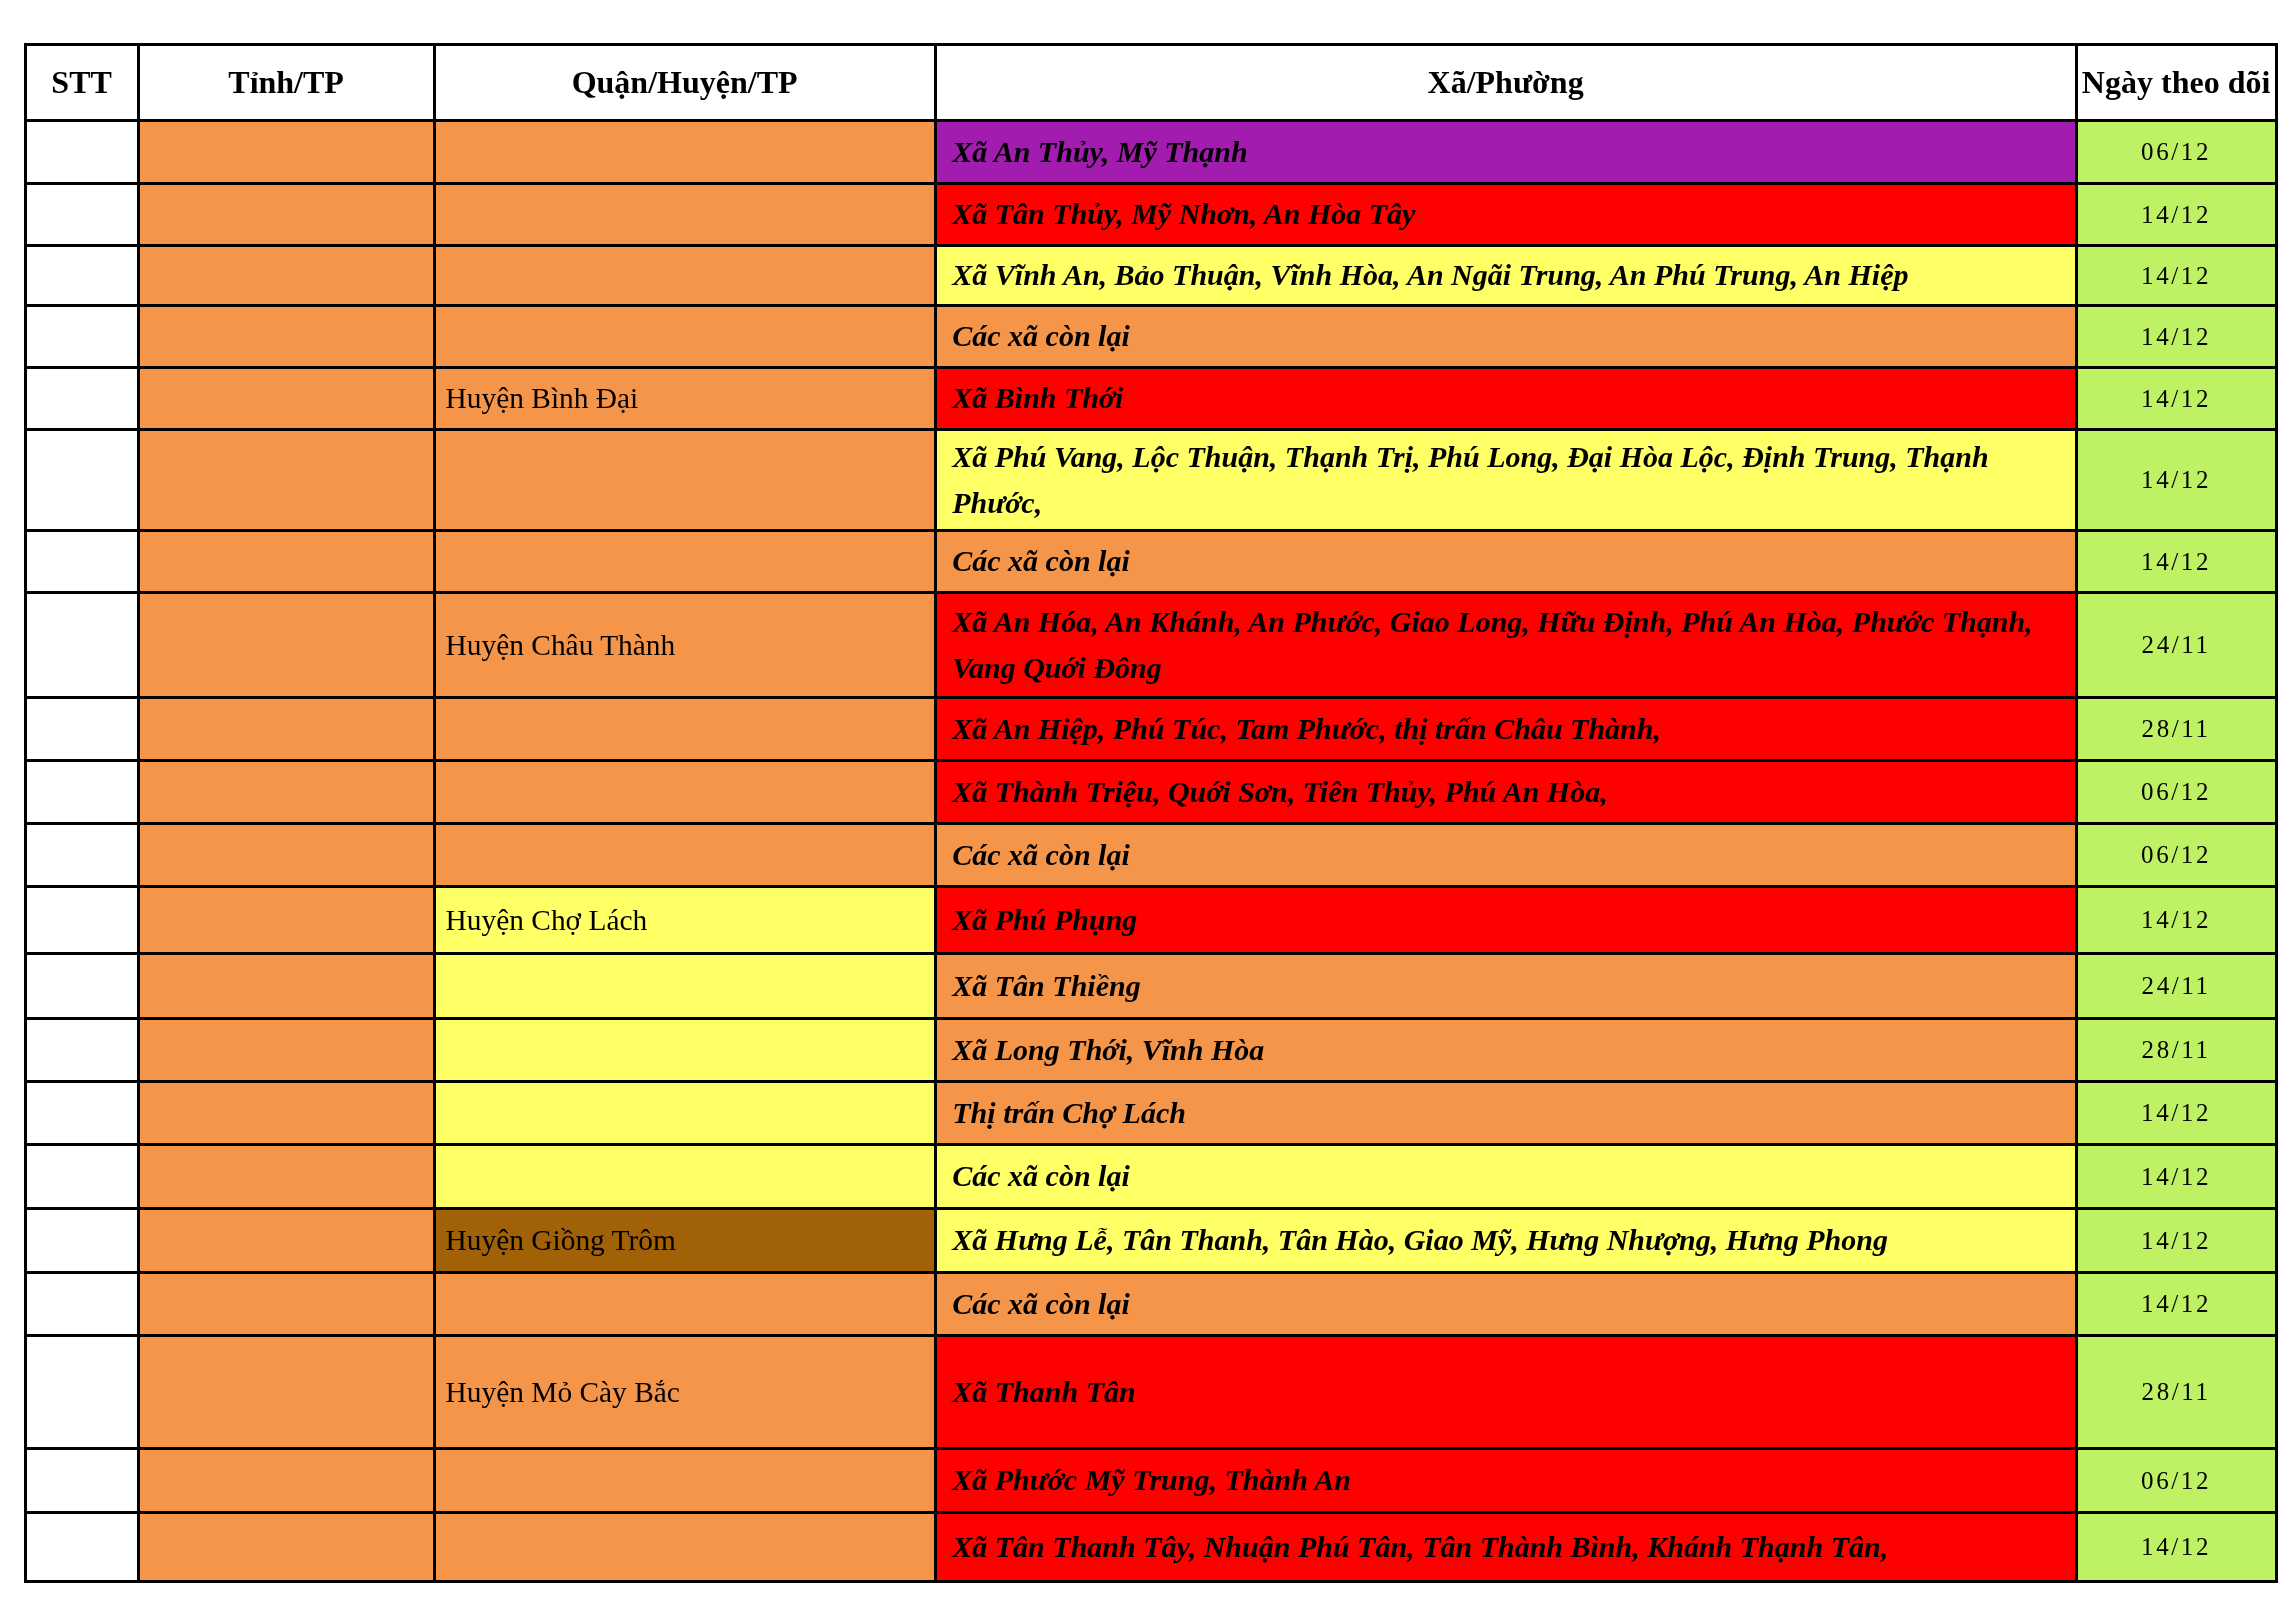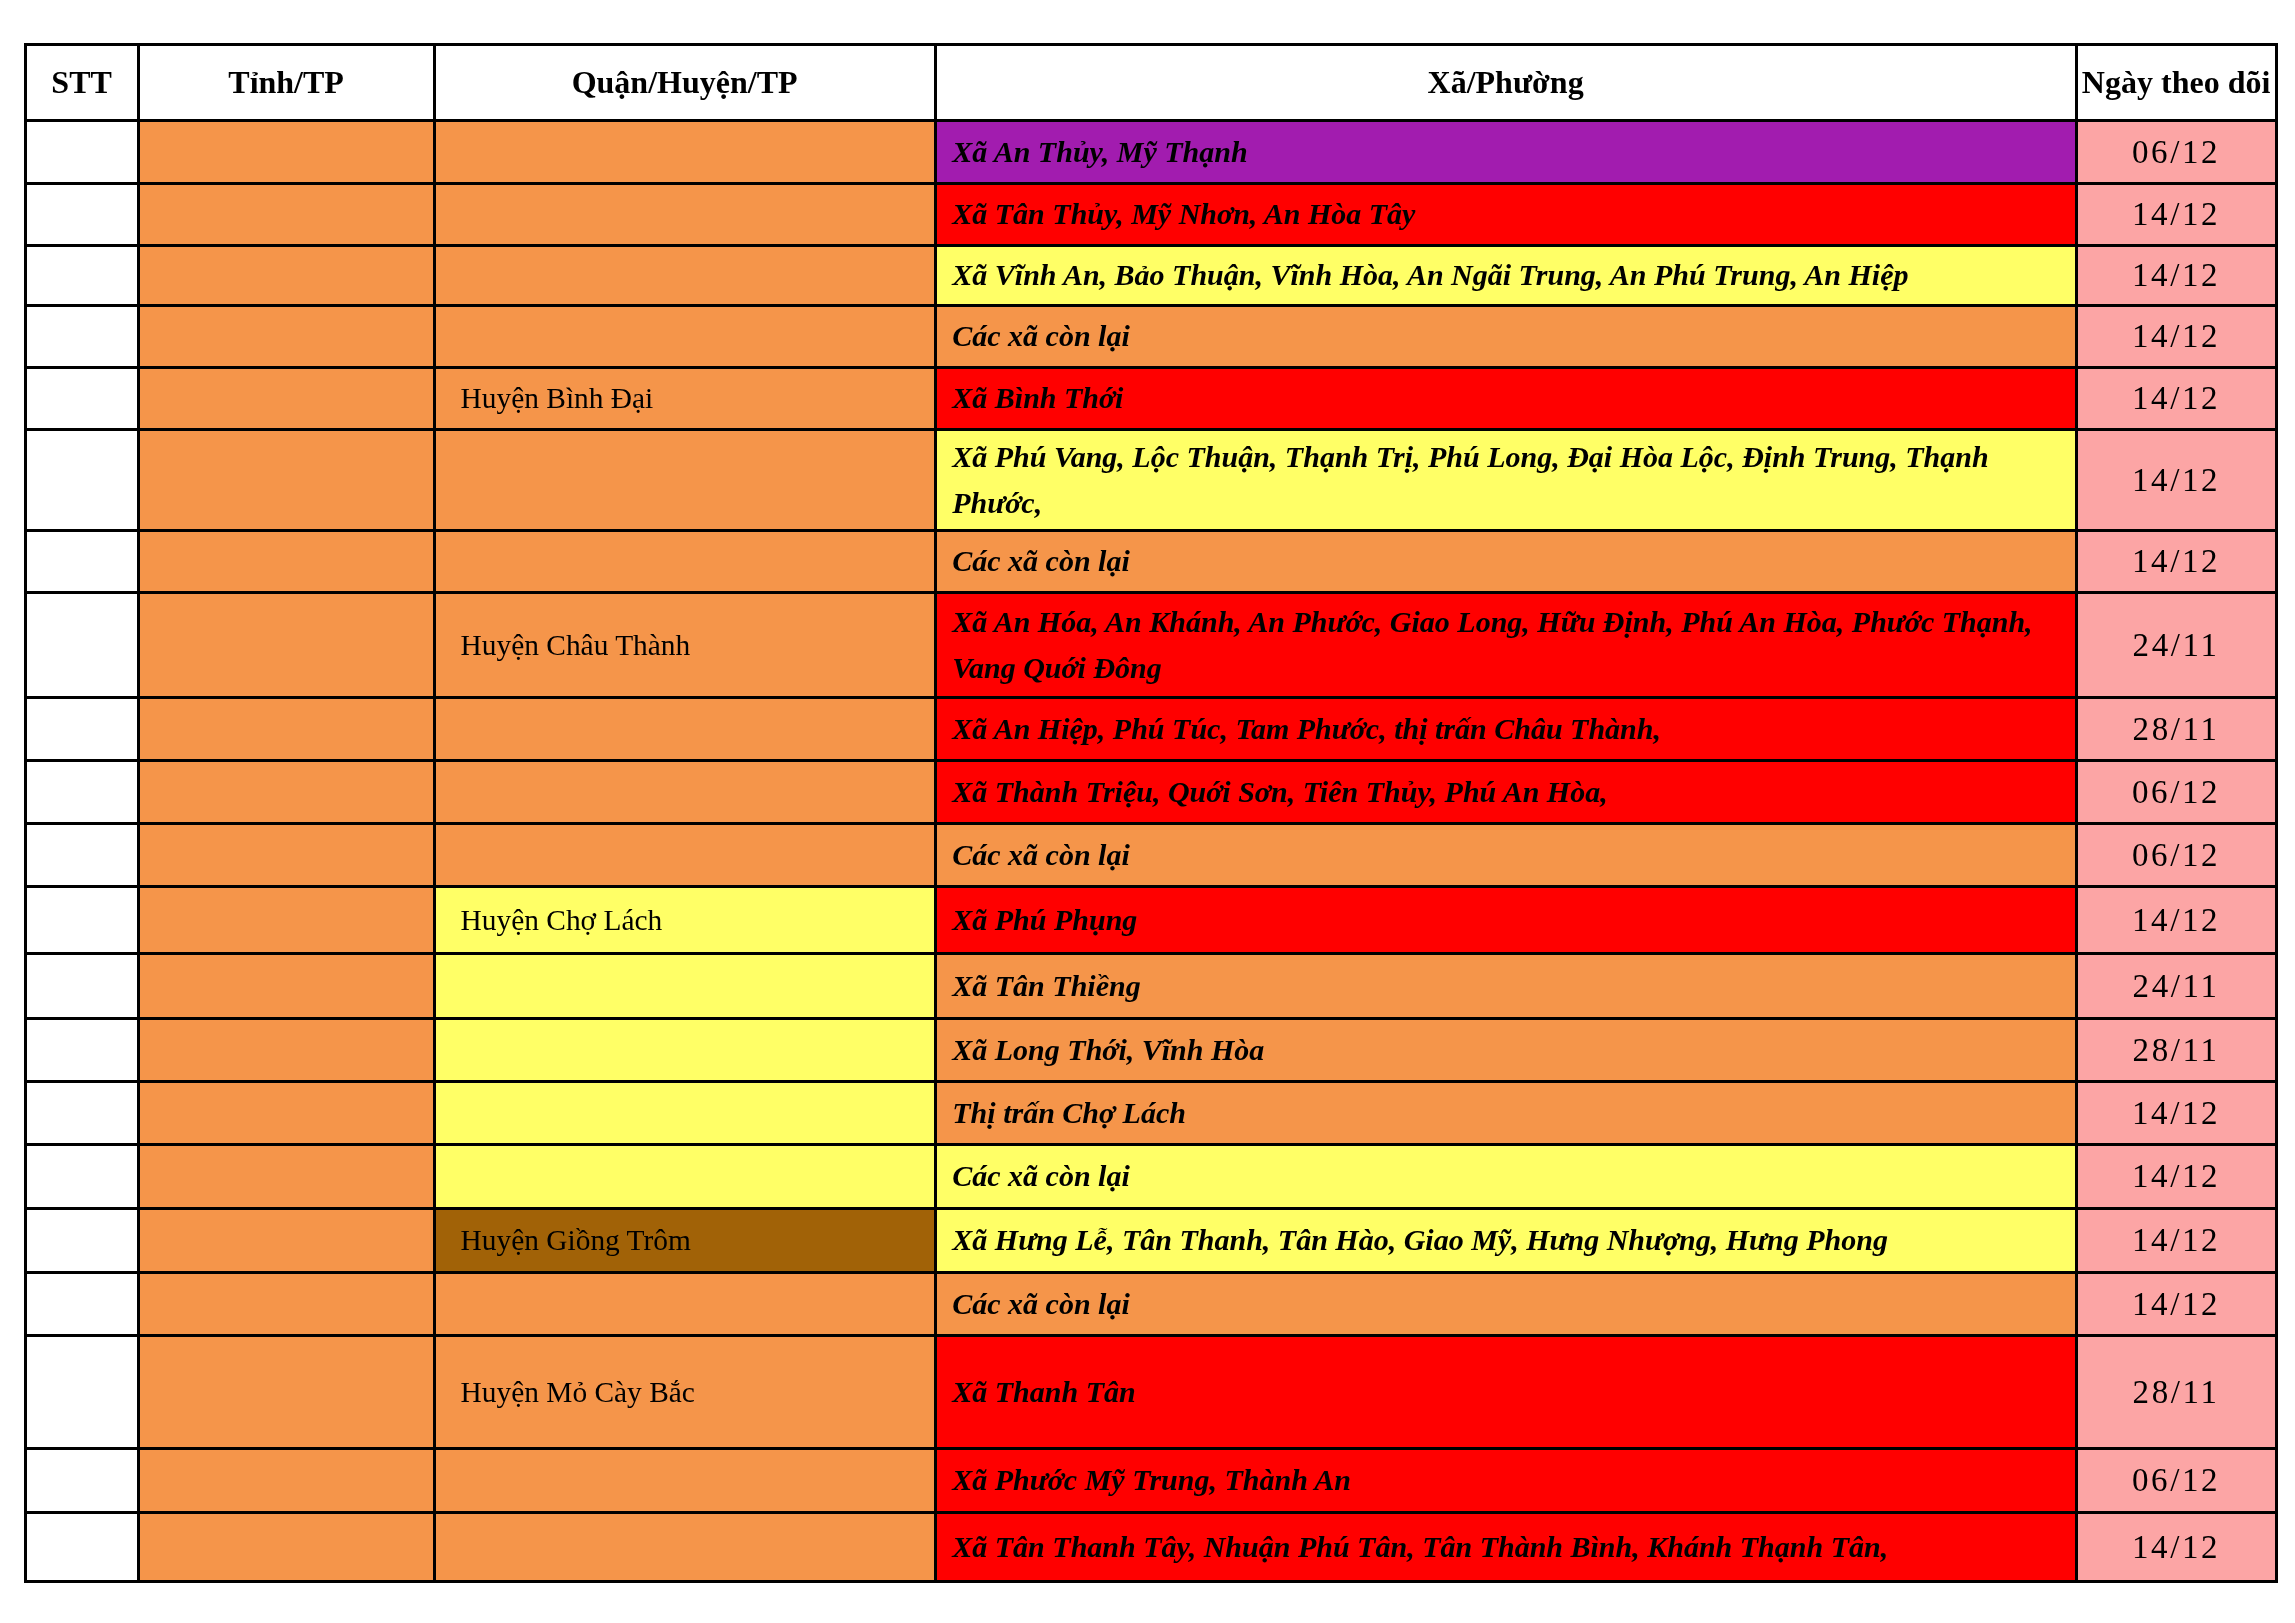--- a/index.html
+++ b/index.html
@@ -41,35 +41,35 @@
   td.stt {
     background: #ffffff;
   }
   td.province {
     padding: 0 15.7px;
   }
   td.district {
     font-size: 29.4px;
     font-weight: 400;
     text-align: left;
-    padding: 0 25px;
+    padding: 0 10px;
   }
   td.communes {
     font-size: 30px;
     font-weight: 700;
     font-style: italic;
     text-align: left;
     padding: 2.6px 15.7px;
     line-height: 1.55;
   }
   td.date {
-    font-size: 33px;
+    font-size: 25px;
     text-align: center;
     letter-spacing: 2.6px;
-    background: #fca5a5;
+    background: #bef264;
   }
 </style>
 </head>
 <body>
 
 <div class="page">
   <table class="zone-table">
     <colgroup>
       <col style="width:113px">
       <col style="width:296px">

